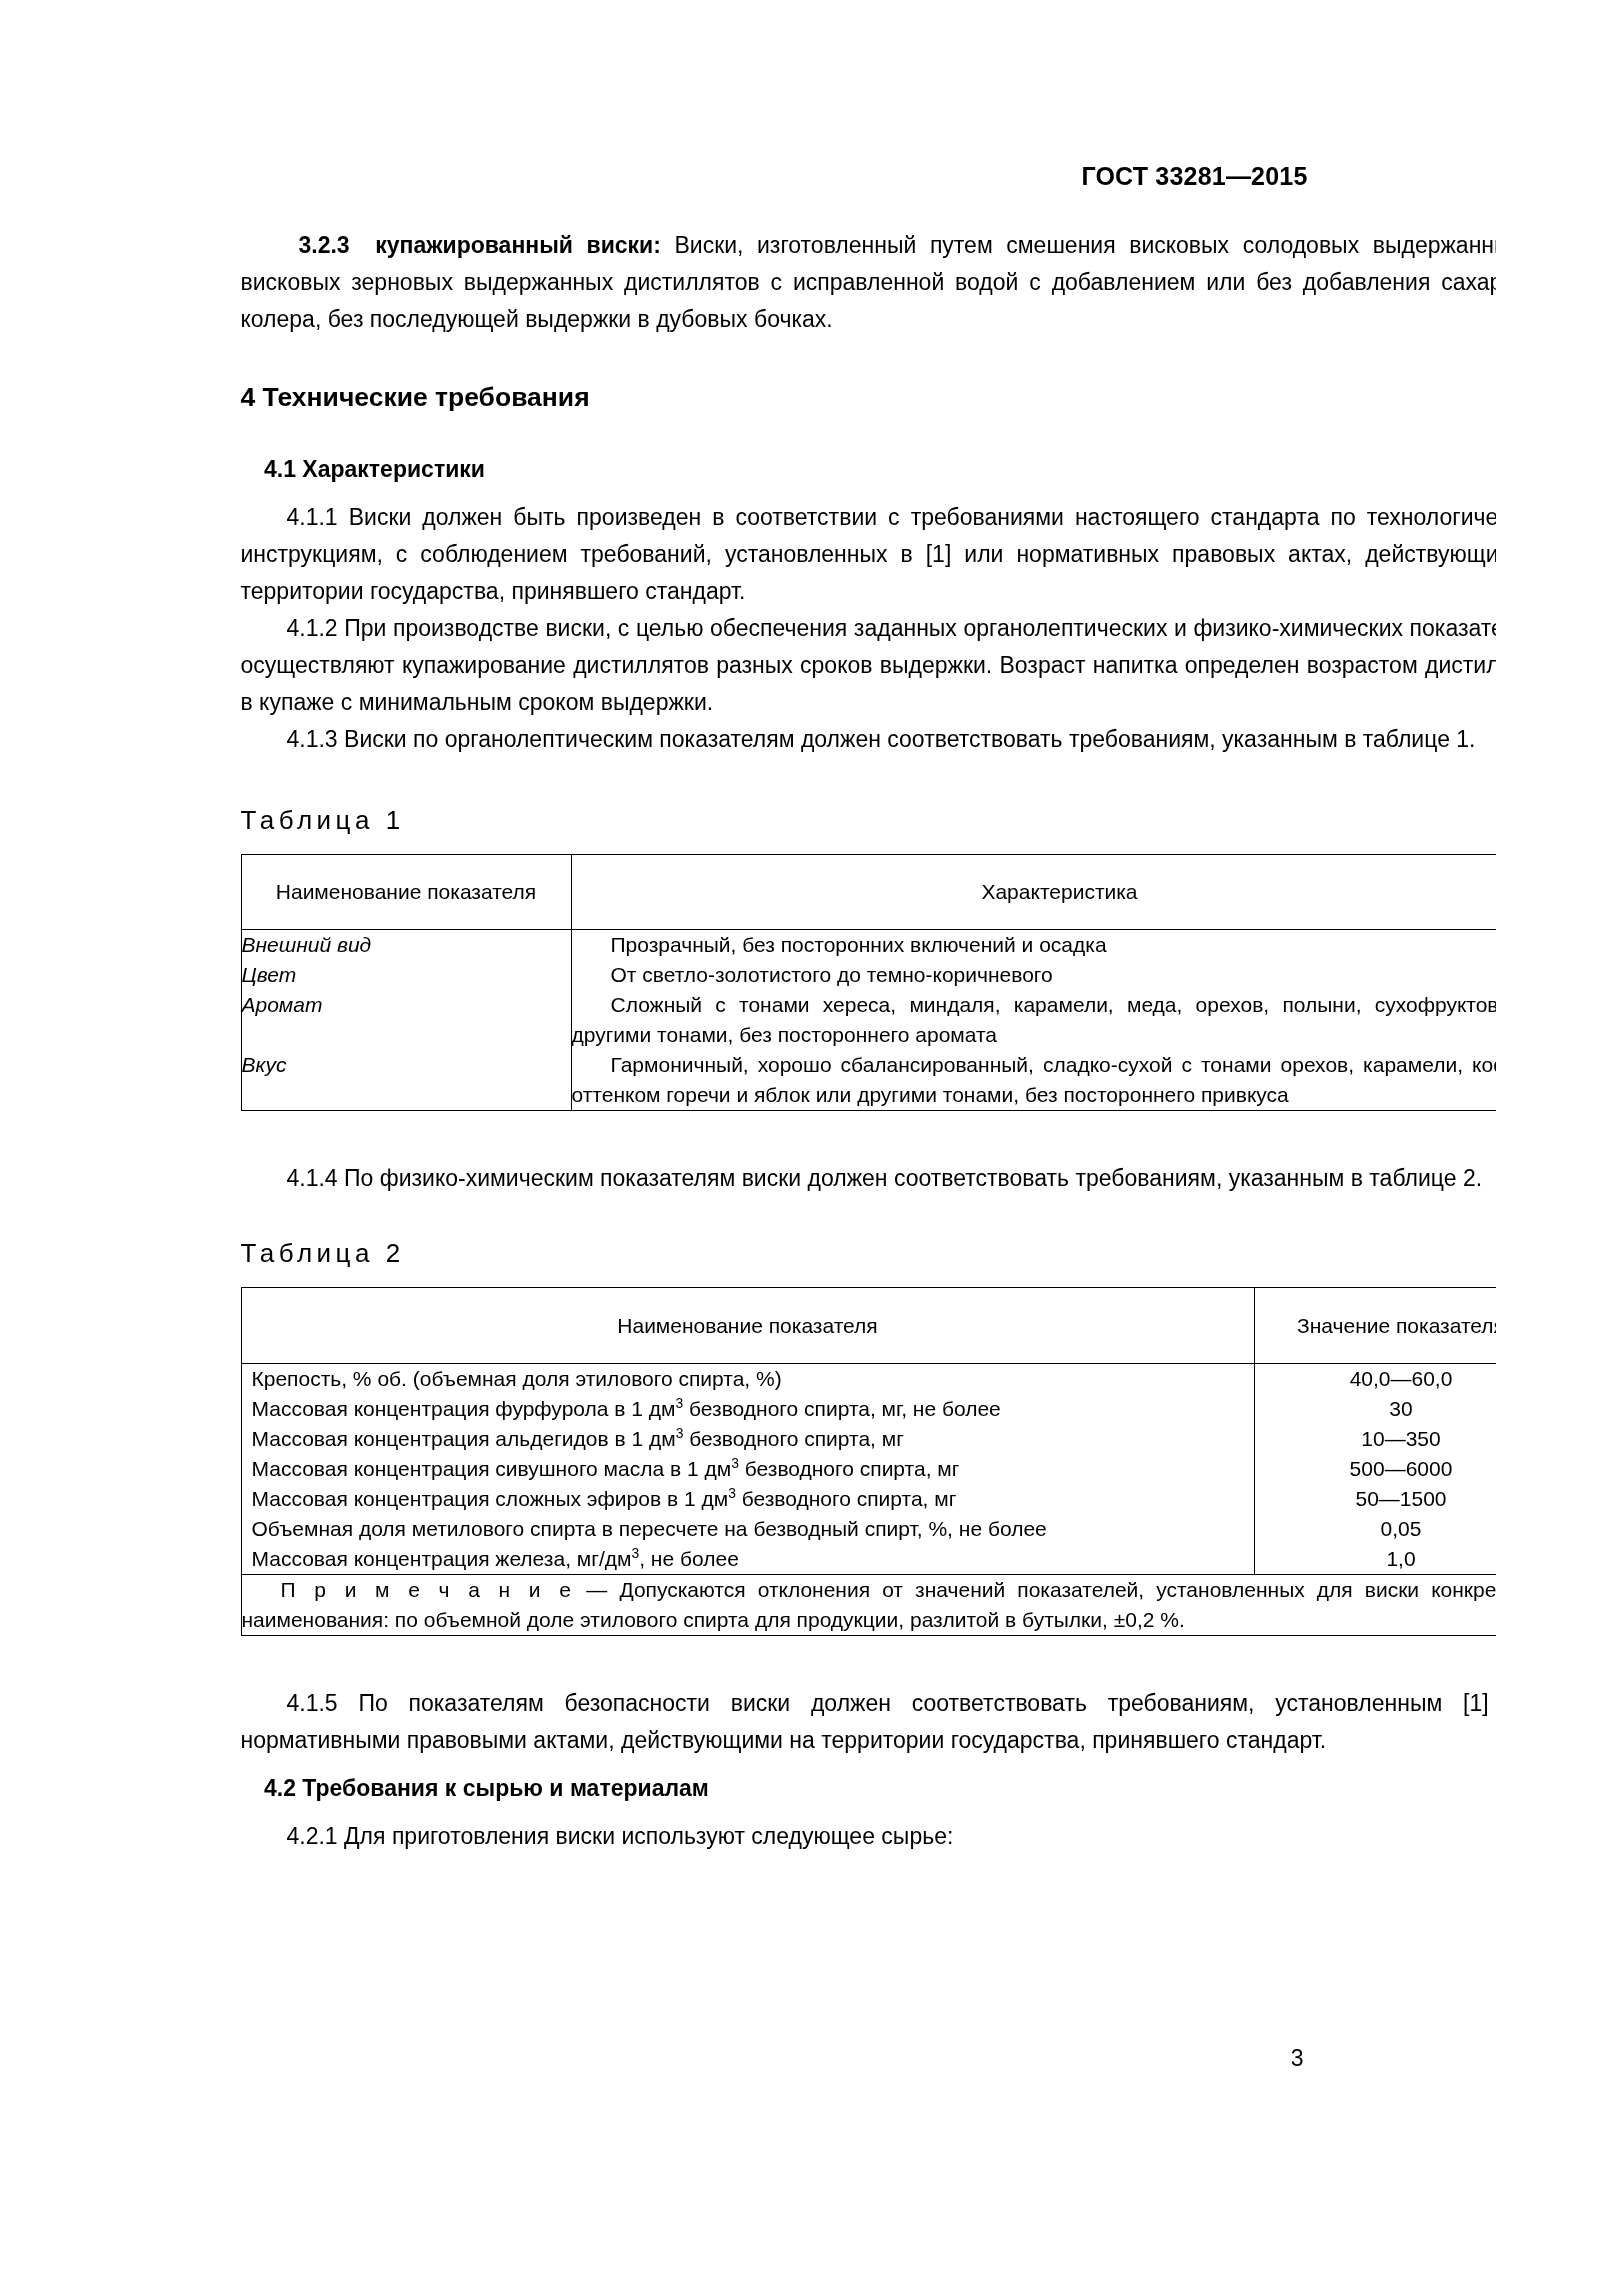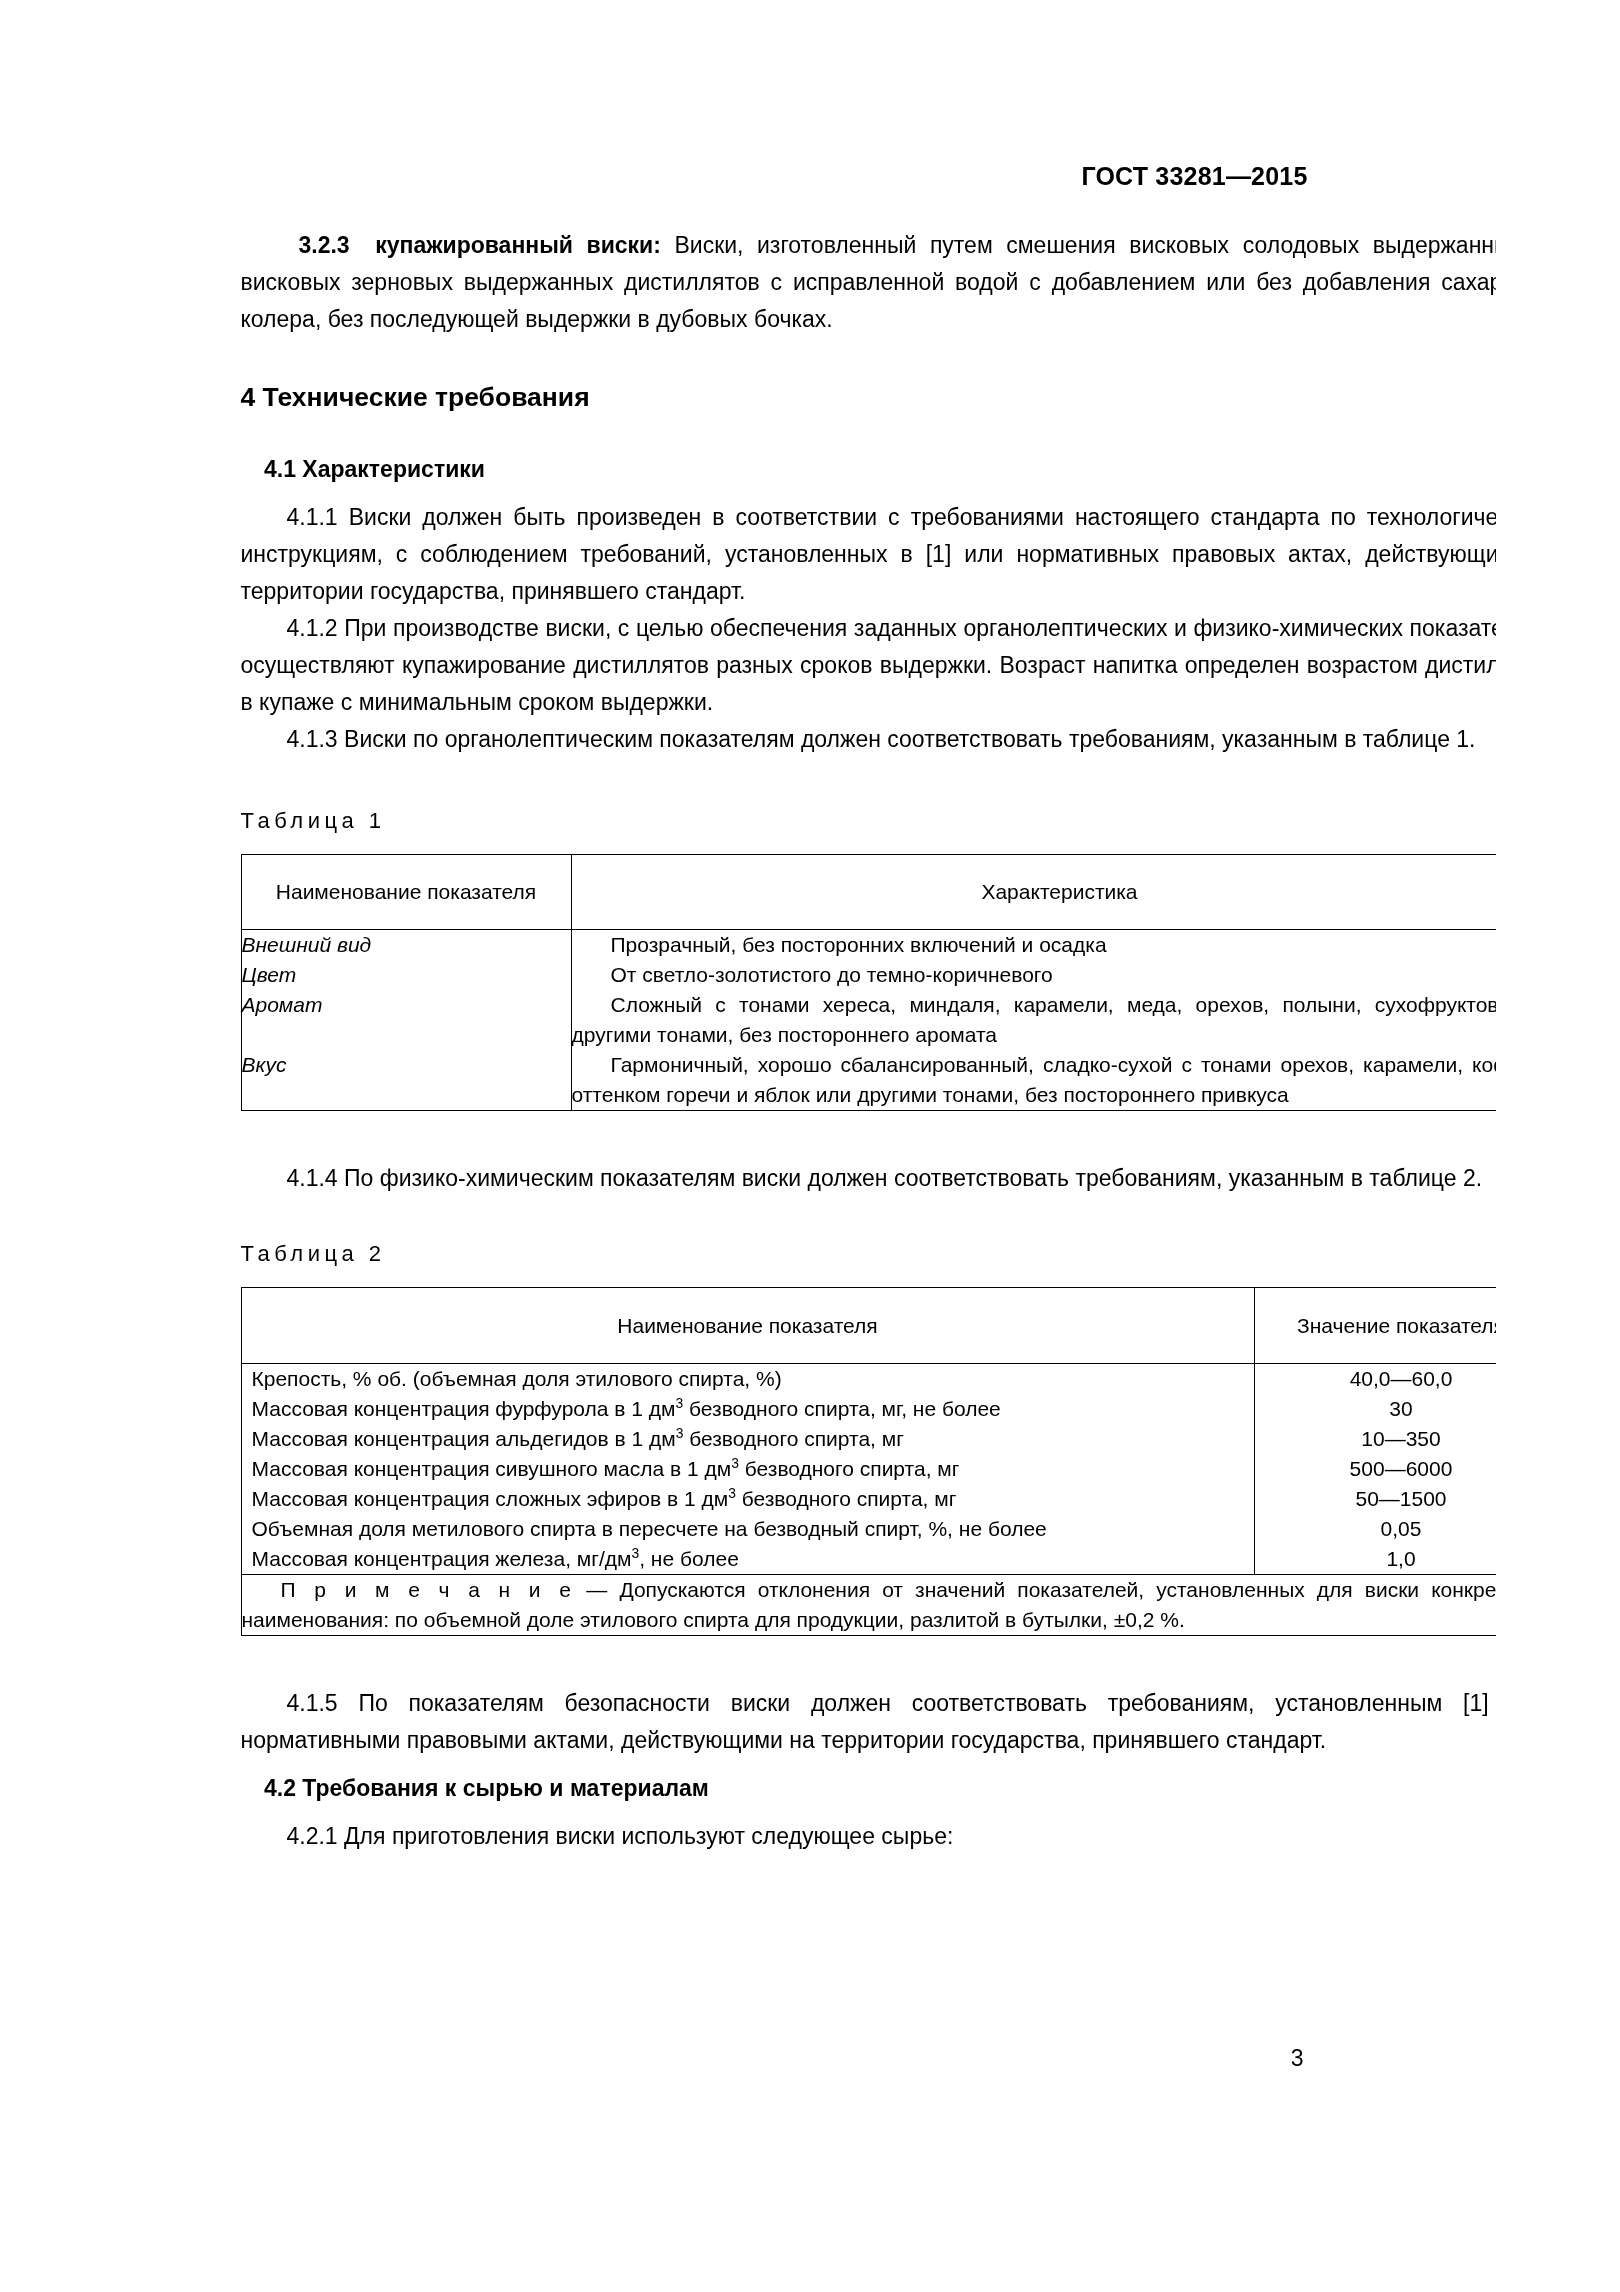--- a/index.html
+++ b/index.html
@@ -69,21 +69,21 @@
   }
 
   .sp-13 { height: 12.7px; }
   .sp-20 { height: 19.6px; }
   .sp-40 { height: 39px; }
   .sp-44 { height: 43px; }
   .sp-50 { height: 49px; }
 
   
   .tbl-caption {
-    font-size: 22px;
+    font-size: 26px;
     letter-spacing: 4.5px;
     line-height: 27.4px;
     margin: 0;
     white-space: nowrap;
   }
 
   
   table.gost {
     border-collapse: collapse;
     width: 1308px;

